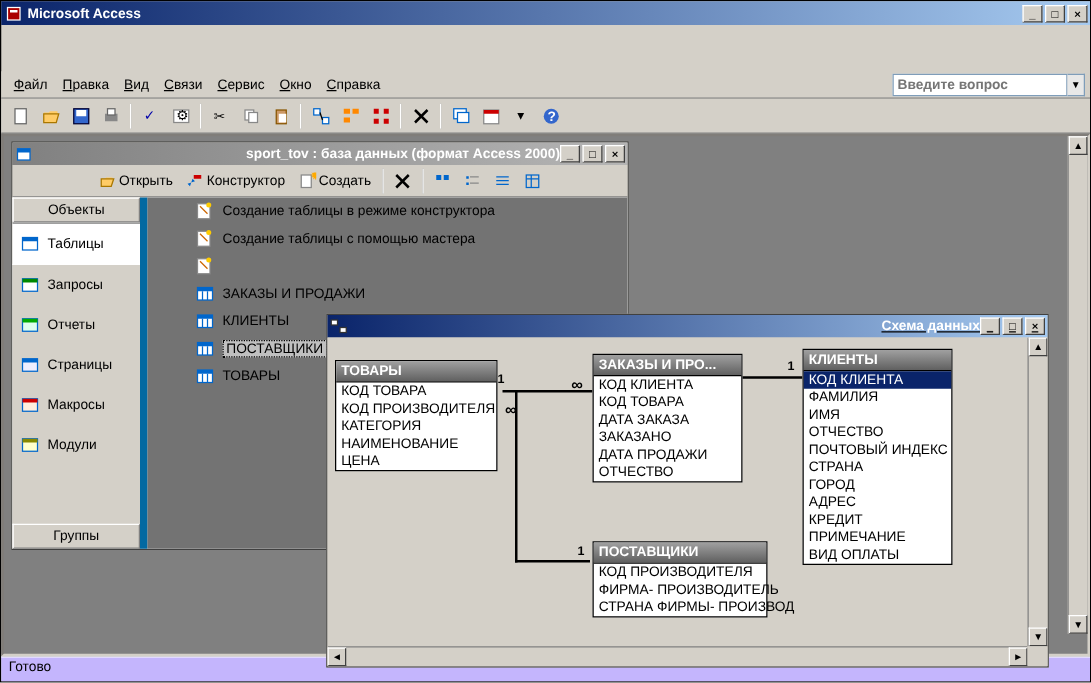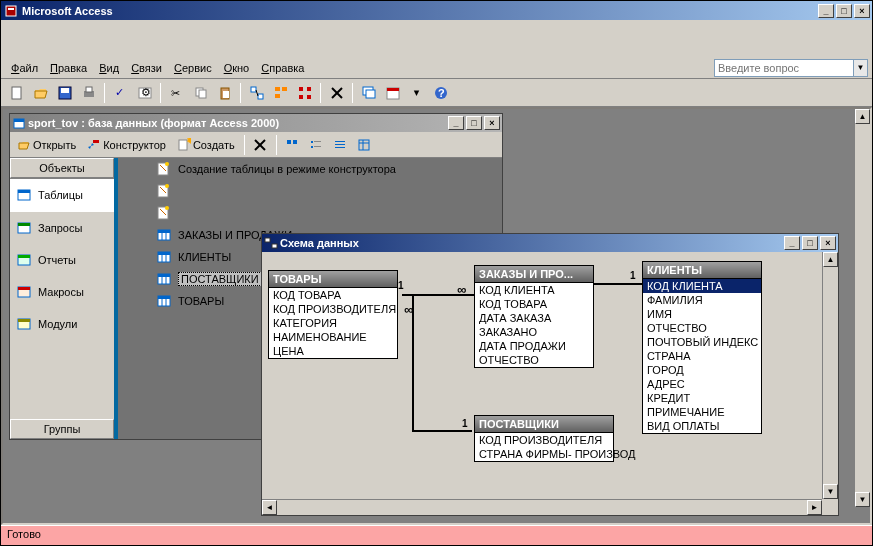--- a/index.html
+++ b/index.html
@@ -6,35 +6,35 @@
 body{background:#fff;overflow:hidden;}
 .app{width:873px;height:546px;background:#d4d0c8;border:1px solid #000;display:flex;flex-direction:column;}
 .titlebar{height:19px;background:linear-gradient(to right,#0a246a,#a6caf0);display:flex;align-items:center;color:#fff;font-weight:bold;padding:0 2px;}
 .titlebar .icon{width:16px;height:16px;margin-right:3px;display:flex;align-items:center;justify-content:center;}
 .titlebar .title{flex:1;}
 .winbtns{display:flex;gap:2px;}
 .winbtn{width:16px;height:14px;background:#d4d0c8;border:1px solid #fff;border-right-color:#404040;border-bottom-color:#404040;font-size:9px;font-weight:bold;display:flex;align-items:center;justify-content:center;color:#000;cursor:pointer;font-family:Arial;}
 .menubar{height:22px;background:#d4d0c8;display:flex;align-items:center;padding:0 4px;border-bottom:1px solid #808080;margin-top:37px;}
 .menuitem{padding:2px 6px;cursor:pointer;}
 .menuitem u{text-decoration:underline;}
-.help-input{margin-left:auto;width:140px;height:18px;border:1px solid #7f9db9;background:#fff;padding:0 3px;font-size:11px;}
+.help-input{margin-left:auto;width:140px;height:18px;border:1px solid #7f9db9;background:#fff;padding:0 3px;font-size:11px;font-weight:bold;}
 .help-dd{width:14px;height:18px;border:1px solid #7f9db9;border-left:none;background:#e8e8e8;font-size:8px;text-align:center;line-height:16px;cursor:pointer;}
 .toolbar{height:28px;background:#d4d0c8;display:flex;align-items:center;padding:2px 4px;gap:1px;border-bottom:1px solid #808080;}
 .tbtn{width:23px;height:22px;display:flex;align-items:center;justify-content:center;cursor:pointer;border:1px solid transparent;}
 .tsep{width:1px;height:20px;background:#808080;margin:0 3px;border-right:1px solid #fff;}
 .mdi{flex:1;background:#808080;position:relative;border:2px inset #d4d0c8;}
-.statusbar{height:20px;background:#fca5a5;border-top:1px solid #fff;padding:2px 6px;}
+.statusbar{height:20px;background:#c4b5fd;border-top:1px solid #fff;padding:2px 6px;}
 .child-win{position:absolute;background:#d4d0c8;border:1px solid #404040;display:flex;flex-direction:column;}
-.child-title{height:18px;background:linear-gradient(to right,#0a246a,#a6caf0);display:flex;align-items:center;color:#fff;font-weight:bold;padding:0 2px;}
+.child-title{height:18px;background:linear-gradient(to right,#0a246a,#a6caf0);display:flex;align-items:center;color:#fff;font-weight:bold;padding:0 2px;text-align:right;}
 .child-title.inactive{background:linear-gradient(to right,#808080,#b5b5b5);}
 .child-title .t{flex:1;margin-left:2px;}
-.db-toolbar{height:26px;background:#d4d0c8;display:flex;align-items:center;padding:2px;gap:1px;border-bottom:1px solid #808080;}
+.db-toolbar{height:26px;background:#d4d0c8;display:flex;align-items:center;padding:2px;gap:1px;border-bottom:1px solid #808080;justify-content:center;}
 .db-tbtn{padding:2px 4px;display:flex;align-items:center;gap:2px;cursor:pointer;border:1px solid transparent;}
 .db-body{flex:1;display:flex;background:#fff;}
-.obj-panel{width:108px;background:#d4d0c8;border-right:4px solid #0369a1;display:flex;flex-direction:column;}
+.obj-panel{width:108px;background:#d4d0c8;border-right:6px solid #0369a1;display:flex;flex-direction:column;}
 .obj-header{background:#d4d0c8;border:1px solid #fff;border-right-color:#808080;border-bottom-color:#808080;text-align:center;padding:3px;cursor:pointer;}
 .obj-item{padding:8px 6px;display:flex;align-items:center;gap:6px;cursor:pointer;}
 .obj-item.sel{background:#fff;border-top:1px solid #808080;border-bottom:1px solid #fff;}
 .list-panel{flex:1;background:#737373;overflow:hidden;padding-left:32px;}
 .list-item{padding:3px 6px;display:flex;align-items:center;gap:6px;cursor:pointer;}
 .list-item.sel .txt{background:#c0c0c0;border:1px dotted #000;padding:0 2px;}
 .small-icon{width:16px;height:16px;flex-shrink:0;}
 .schema-body{flex:1;background:#d4d0c8;position:relative;overflow:hidden;}
 .rel-table{position:absolute;background:#fff;border:1px solid #000;min-width:120px;}
 .rel-title{background:linear-gradient(to bottom,#a0a0a0,#606060);color:#fff;font-weight:bold;padding:2px 4px;border-bottom:1px solid #000;}
@@ -292,20 +292,29 @@
                   <svg width="16" height="16">
                     <rect x="2" y="3" width="12" height="10" fill="#dfe" stroke="#06c"></rect>
                     <rect x="2" y="3" width="12" height="3" fill="#0a0"></rect>
                   </svg>
                 </span>
                 <span>Отчеты</span>
               </div>
               <div class="obj-item">
                 <span class="small-icon">
                   <svg width="16" height="16">
+                    <rect x="2" y="3" width="12" height="10" fill="#eef" stroke="#06c"></rect>
+                    <rect x="2" y="3" width="12" height="3" fill="#06c"></rect>
+                  </svg>
+                </span>
+                <span>Страницы</span>
+              </div>
+              <div class="obj-item">
+                <span class="small-icon">
+                  <svg width="16" height="16">
                     <rect x="2" y="3" width="12" height="10" fill="#fed" stroke="#06c"></rect>
                     <rect x="2" y="3" width="12" height="3" fill="#c00"></rect>
                   </svg>
                 </span>
                 <span>Макросы</span>
               </div>
               <div class="obj-item">
                 <span class="small-icon">
                   <svg width="16" height="16">
                     <rect x="2" y="3" width="12" height="10" fill="#ffc" stroke="#06c"></rect>
@@ -331,20 +340,21 @@
                 <span class="txt">Создание таблицы в режиме конструктора</span>
               </div>
               <div class="list-item">
                 <span class="small-icon">
                   <svg width="16" height="16">
                     <rect x="2" y="2" width="10" height="12" fill="#fff" stroke="#888"></rect>
                     <path d="M4 4l6 6" stroke="#c60"></path>
                     <circle cx="11" cy="3" r="2" fill="#fc0"></circle>
                   </svg>
                 </span>
+                <span class="txt">Создание таблицы с помощью мастера</span>
               </div>
               <div class="list-item">
                 <span class="small-icon">
                   <svg width="16" height="16">
                     <rect x="2" y="2" width="10" height="12" fill="#fff" stroke="#888"></rect>
                     <path d="M4 4l6 6" stroke="#c60"></path>
                     <circle cx="11" cy="3" r="2" fill="#fc0"></circle>
                   </svg>
                 </span>
               </div>
@@ -390,21 +400,21 @@
                     <line x1="10" y1="6" x2="10" y2="13" stroke="#06c"></line>
                   </svg>
                 </span>
                 <span class="txt">ТОВАРЫ</span>
               </div>
             </div>
         </div>
       </div>
     </div>
 
-    <div class="child-win" style="left:258px;top:124px;width:578px;height:283px;">
+    <div class="child-win" style="left:258px;top:142px;width:578px;height:283px;text-decoration:underline;">
       <div class="child-title">
         <span>
             <svg width="14" height="14">
               <rect x="1" y="2" width="5" height="4" fill="#fff" stroke="#333"></rect>
               <rect x="8" y="8" width="5" height="4" fill="#fff" stroke="#333"></rect>
             </svg>
           </span>
         <span class="t">Схема данных</span>
         <div class="winbtns">
           <div class="winbtn">_</div>
@@ -460,20 +470,21 @@
               <div class="rel-field">АДРЕС</div>
               <div class="rel-field">КРЕДИТ</div>
               <div class="rel-field">ПРИМЕЧАНИЕ</div>
               <div class="rel-field">ВИД ОПЛАТЫ</div>
             </div>
         </div>
         <div class="rel-table" style="left:212px;top:163px;width:140px;">
           <div class="rel-title">ПОСТАВЩИКИ</div>
           <div id="fields-postavshiki">
               <div class="rel-field">КОД ПРОИЗВОДИТЕЛЯ</div>
+              <div class="rel-field">ФИРМА- ПРОИЗВОДИТЕЛЬ</div>
               <div class="rel-field">СТРАНА ФИРМЫ- ПРОИЗВОД</div>
             </div>
         </div>
 
         <div class="scrollbar-v">
             <div class="sb-btn">▲</div>
             <div class="sb-btn" style="position:absolute;bottom:0">▼</div>
           </div>
         <div class="scrollbar-h">
             <div class="sb-btn" style="float:left">◄</div>

